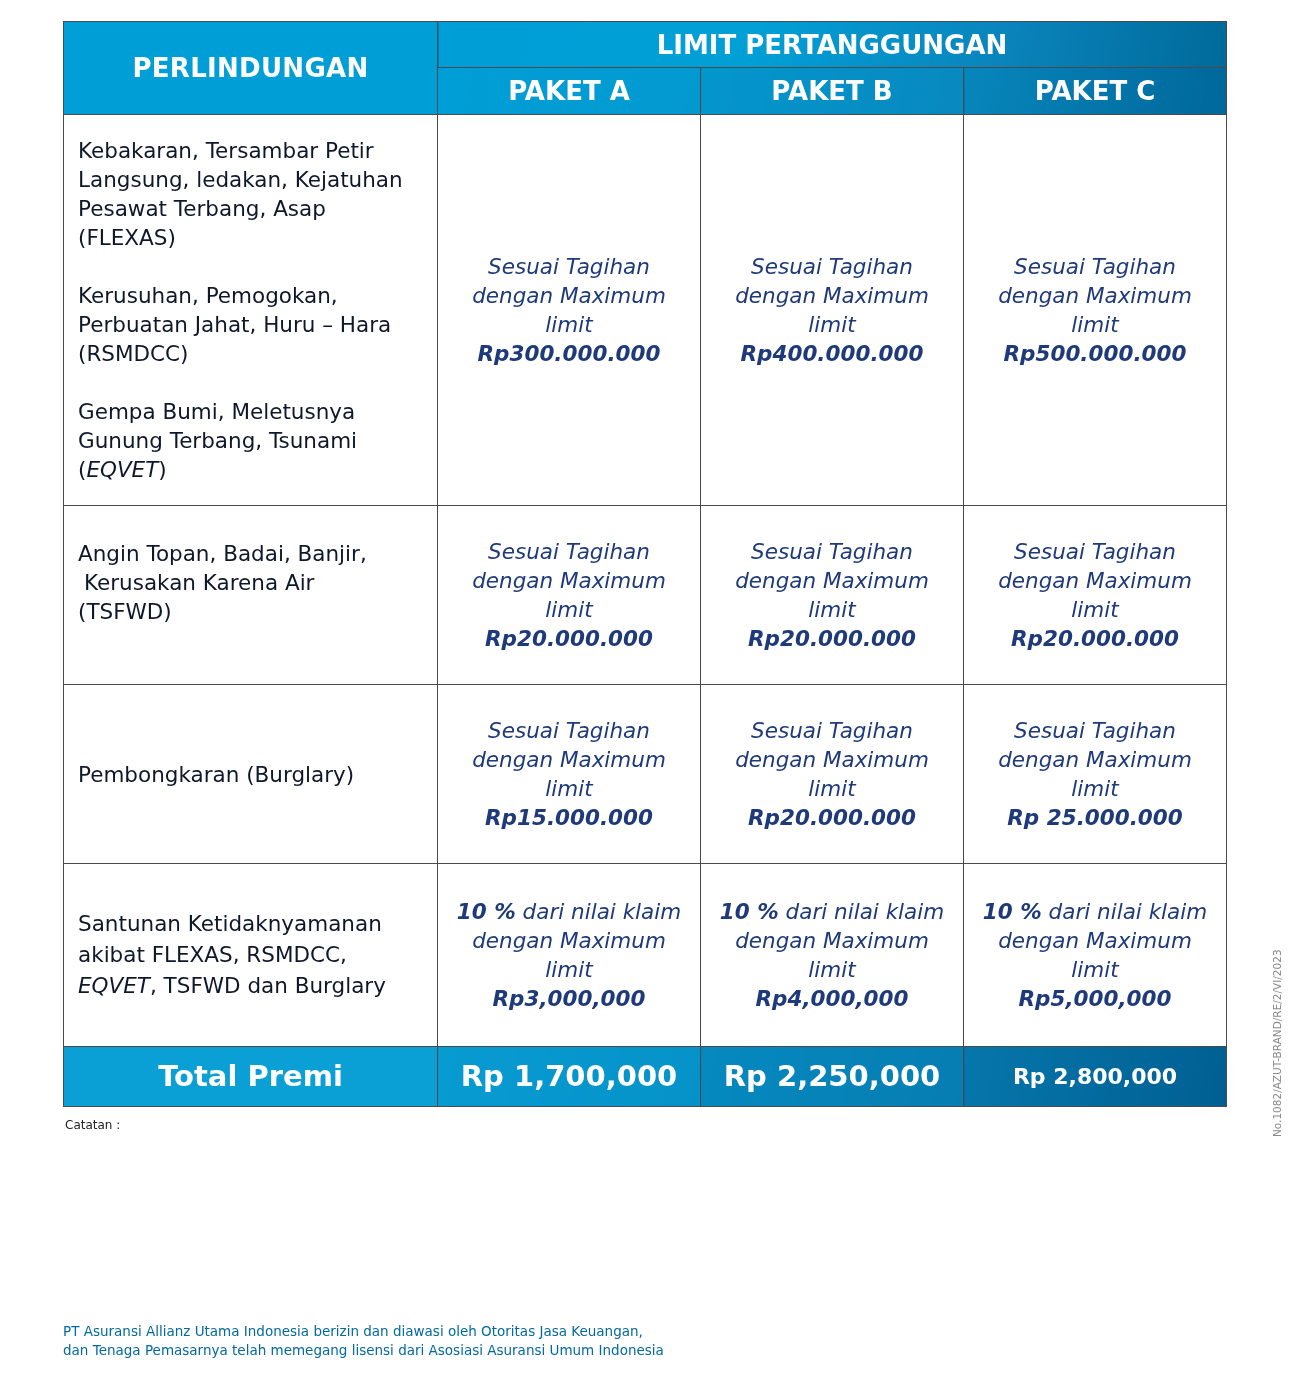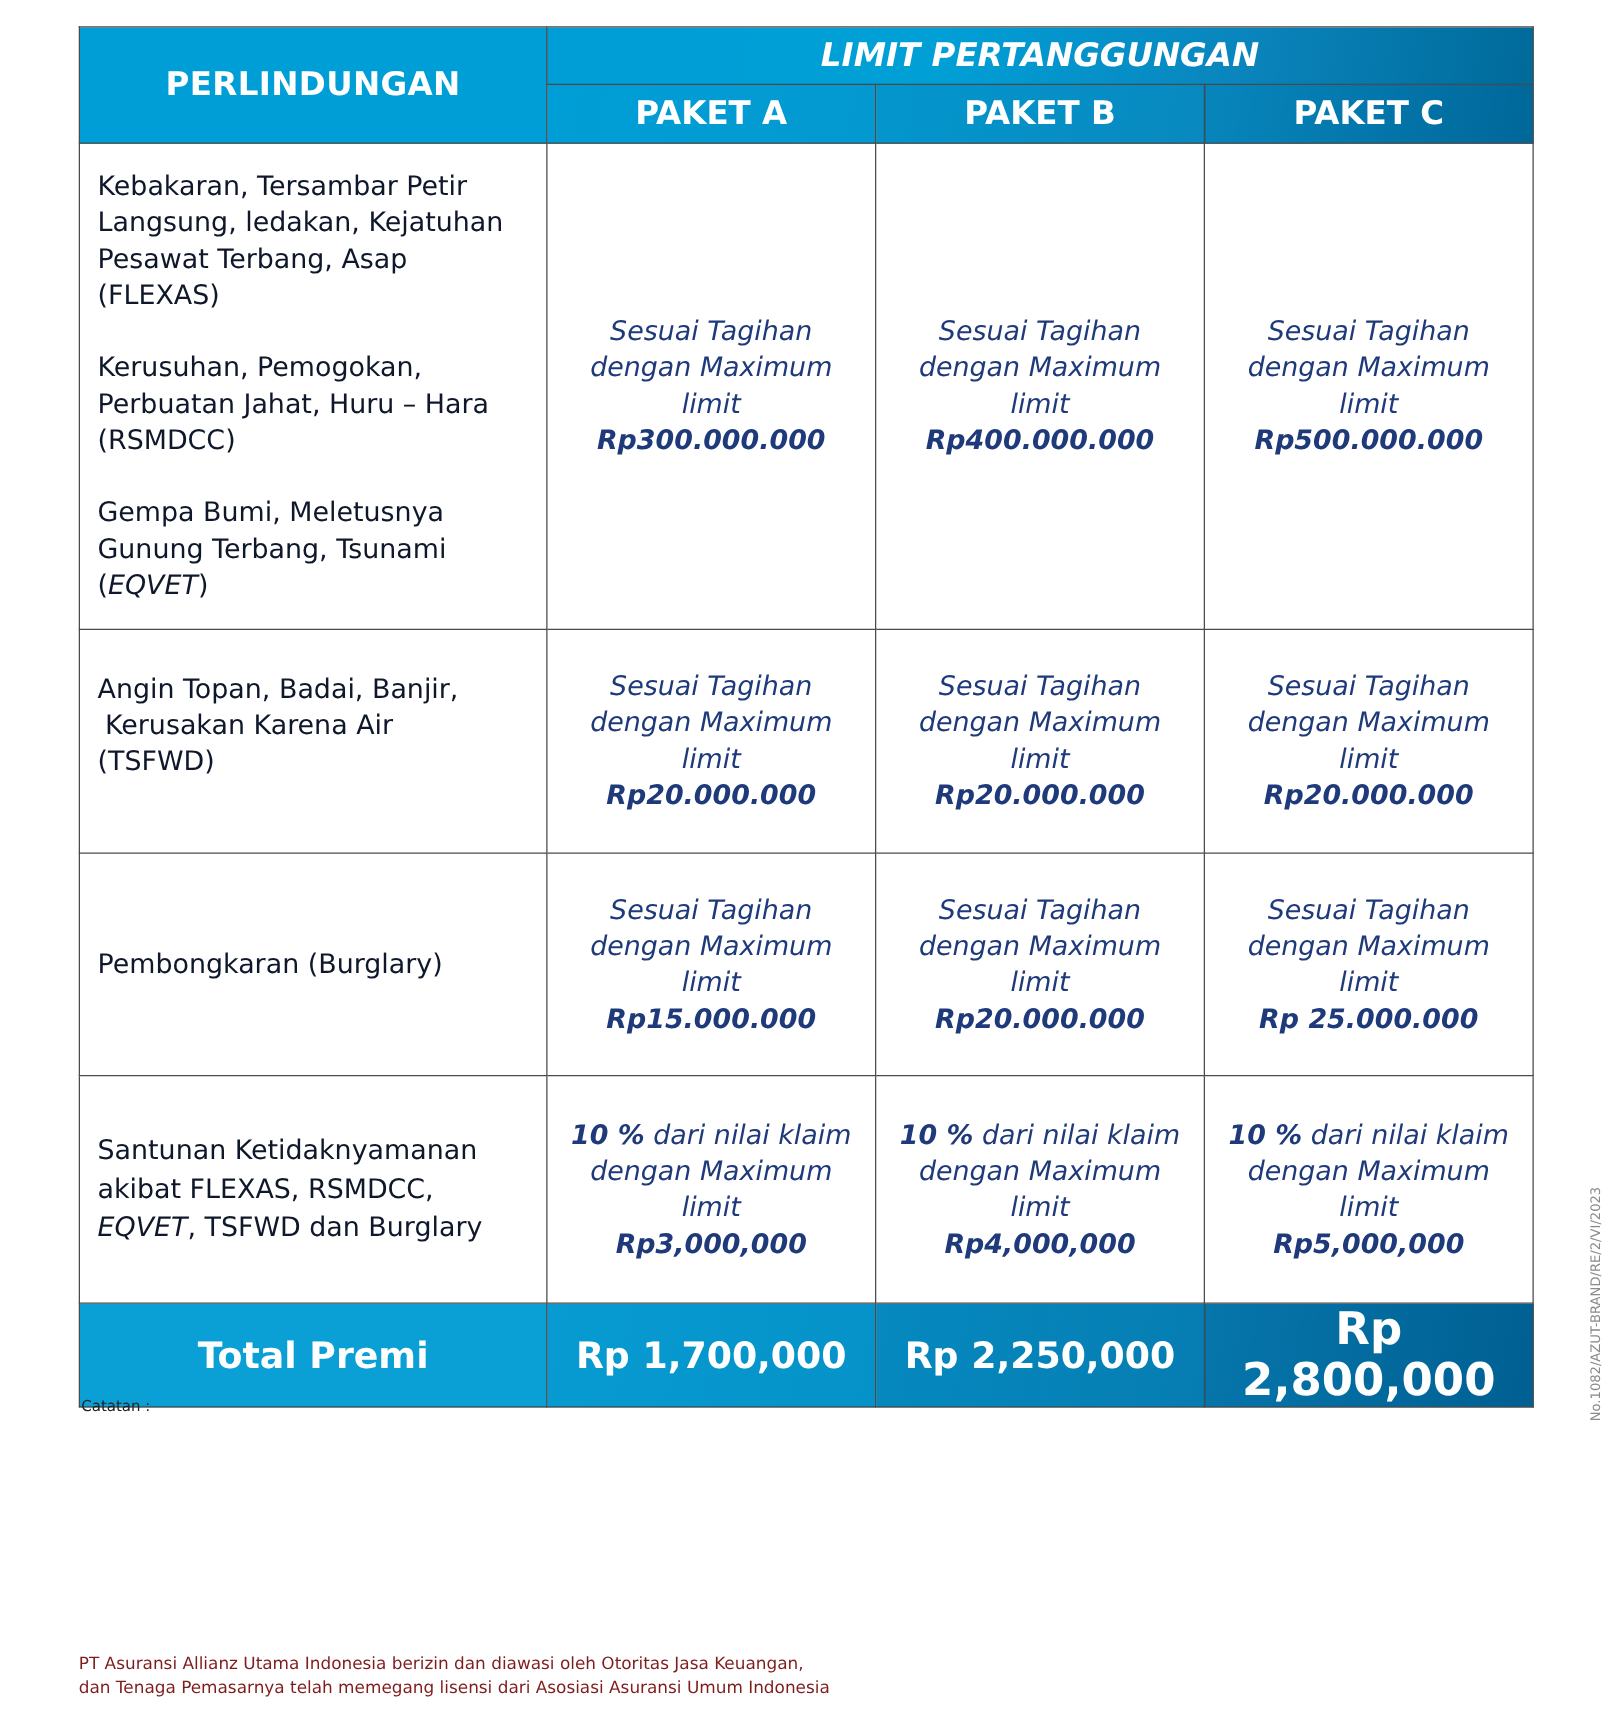--- a/index.html
+++ b/index.html
@@ -6,21 +6,20 @@
   body { width: 1292px; height: 1381px; position: relative; overflow: hidden;
          font-family: "DejaVu Sans", sans-serif; color: #1f3a7a; }
 
   .tbl { position: absolute; left: 63px; top: 21px; width: 1163px; height: 1086px;
          border-collapse: collapse; table-layout: fixed; }
   .tbl td, .tbl th { border: 1.5px solid #4a4a4a; padding: 0; }
 
   .hdr { color: #ffffff; font-weight: bold; text-align: center; }
   .hdr-bg {
     background: linear-gradient(100deg, #009ed6 0%, #009fd6 40%, #0a85bd 70%, #006a9a 100%);
-    font-style: italic;
   }
   th.hdr { font-size: 26px; }
   .hdr-perl { font-size: 27px; letter-spacing: 0.3px; background: #009ed6; margin-top: 24px; }
   .hdr-limit { font-size: 21px; height: 45px; }
   .hdr-paket { font-size: 21px; height: 46px; }
   .paket-a { background: linear-gradient(100deg, #009ed6 0%, #0399d0 100%); }
   .paket-b { background: linear-gradient(100deg, #0396cd 0%, #0889bf 100%); }
   .paket-c { background: linear-gradient(100deg, #0786bc 0%, #00679a 100%); }
 
   .cover { font-size: 21.5px; line-height: 29px; padding: 14px 10px 14px 14px !important;
@@ -36,32 +35,32 @@
 
   .row1 { height: 389px; }
   .row2 { height: 179px; }
   .row3 { height: 178px; }
   .row4 { height: 182px; }
   .row-total { height: 60px; }
 
   .tot-label { font-size: 29px; background: #0aa0d5; }
   .tot-a { font-size: 29px; background: linear-gradient(100deg, #079bd2 0%, #0592c8 100%); }
   .tot-b { font-size: 29px; background: linear-gradient(100deg, #0589bf 0%, #067db2 100%); }
-  .tot-c { font-size: 36px; background: linear-gradient(100deg, #0676ab 0%, #005f92 100%); }
+  .tot-c { font-size: 22px; background: linear-gradient(100deg, #0676ab 0%, #005f92 100%); }
 
   .notes { position: absolute; left: 65px; top: 1118px; color: #222222; }
   .notes-title { font-size: 12px; margin: 0; }
   .notes-item { font-size: 16.5px; margin: 6px 0 0 12px; color: #333333; }
   .notes-item .bullet { margin-right: 6px; }
 
   .docno { position: absolute; left: 1271px; top: 1137px; transform-origin: 0 0;
            transform: rotate(-90deg); font-size: 10.5px; color: #8a8a8a; white-space: nowrap; }
 
   .footer { position: absolute; left: 63px; top: 1322px; font-size: 13.5px; line-height: 19px;
-            color: #7f1d1d; }
+            color: #0369a1; }
   .footer p { margin: 0; }
 </style>
 </head>
 <body>
 
 <table class="tbl">
   <colgroup>
     <col style="width:374px">
     <col style="width:263px">
     <col style="width:263px">

